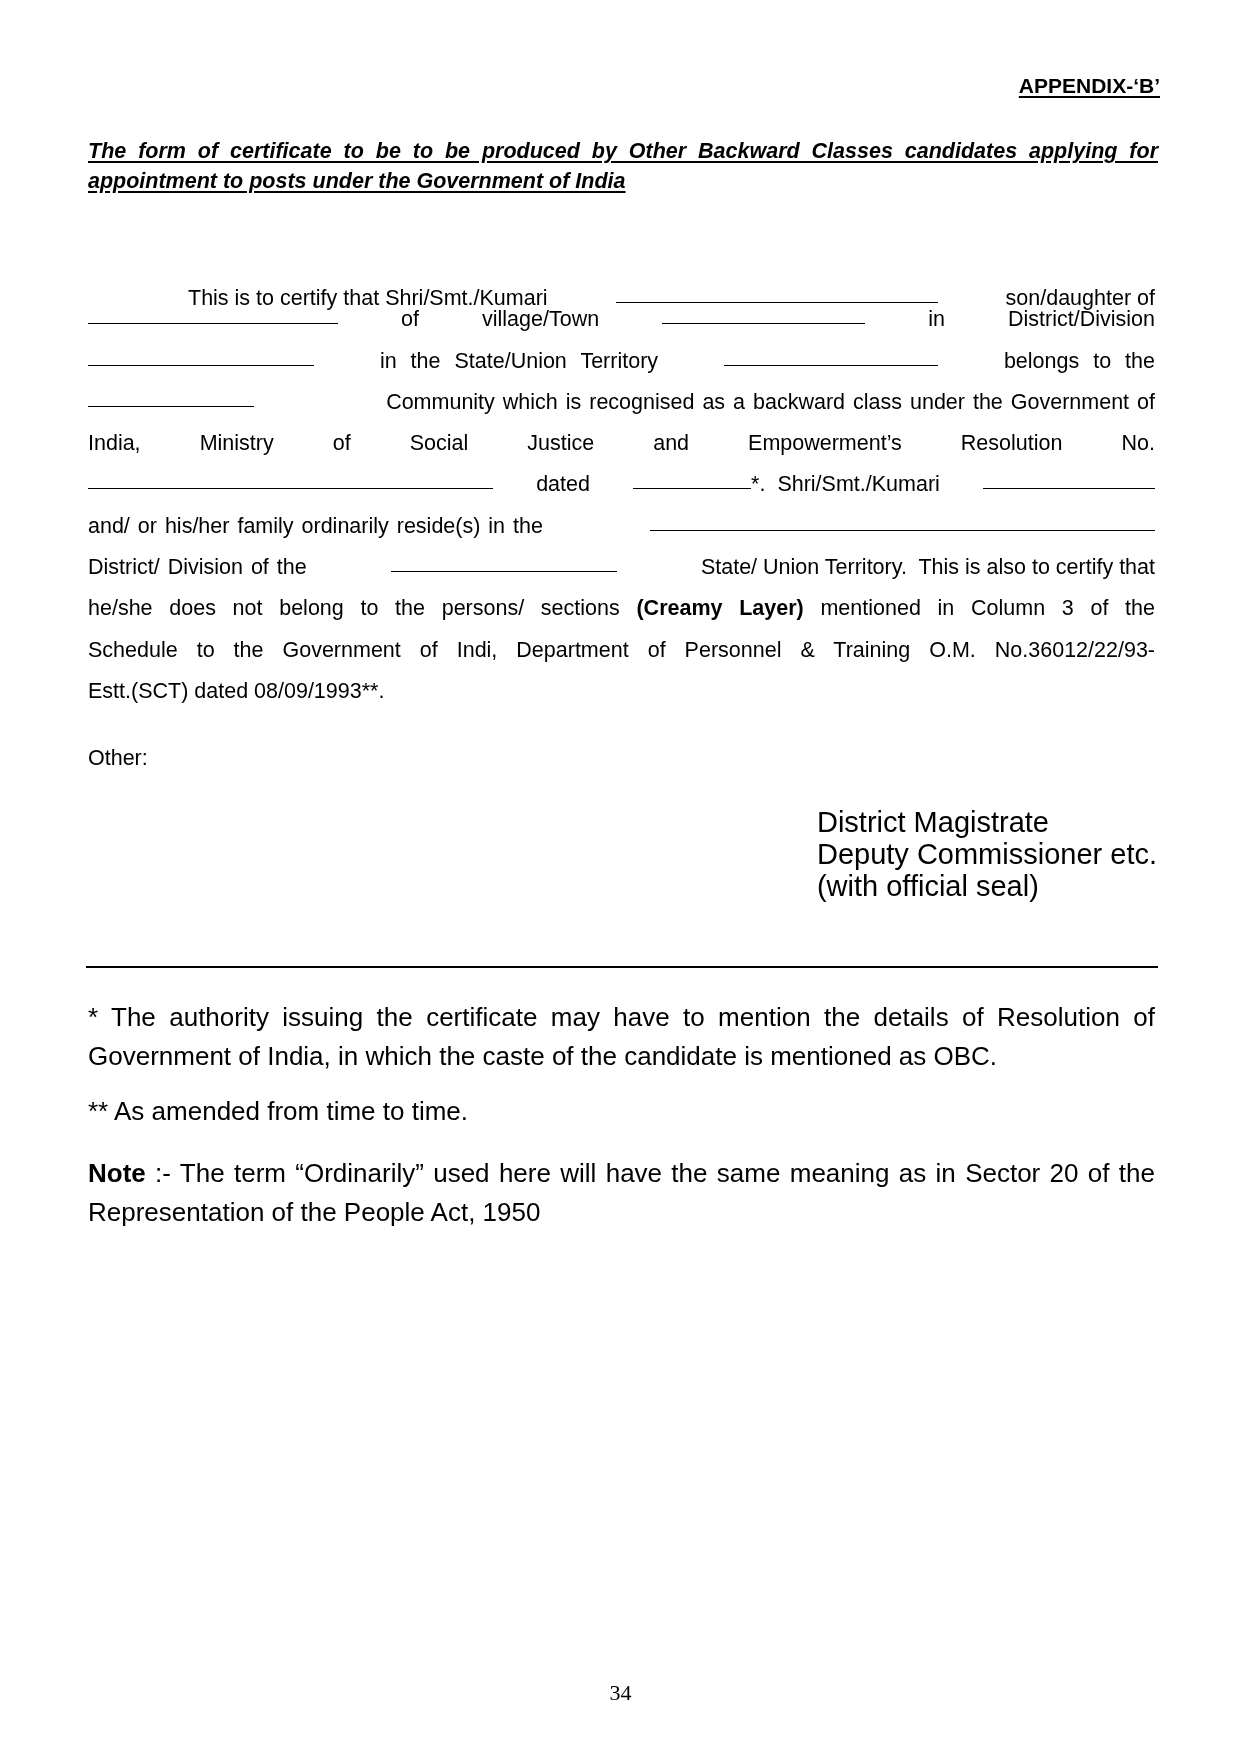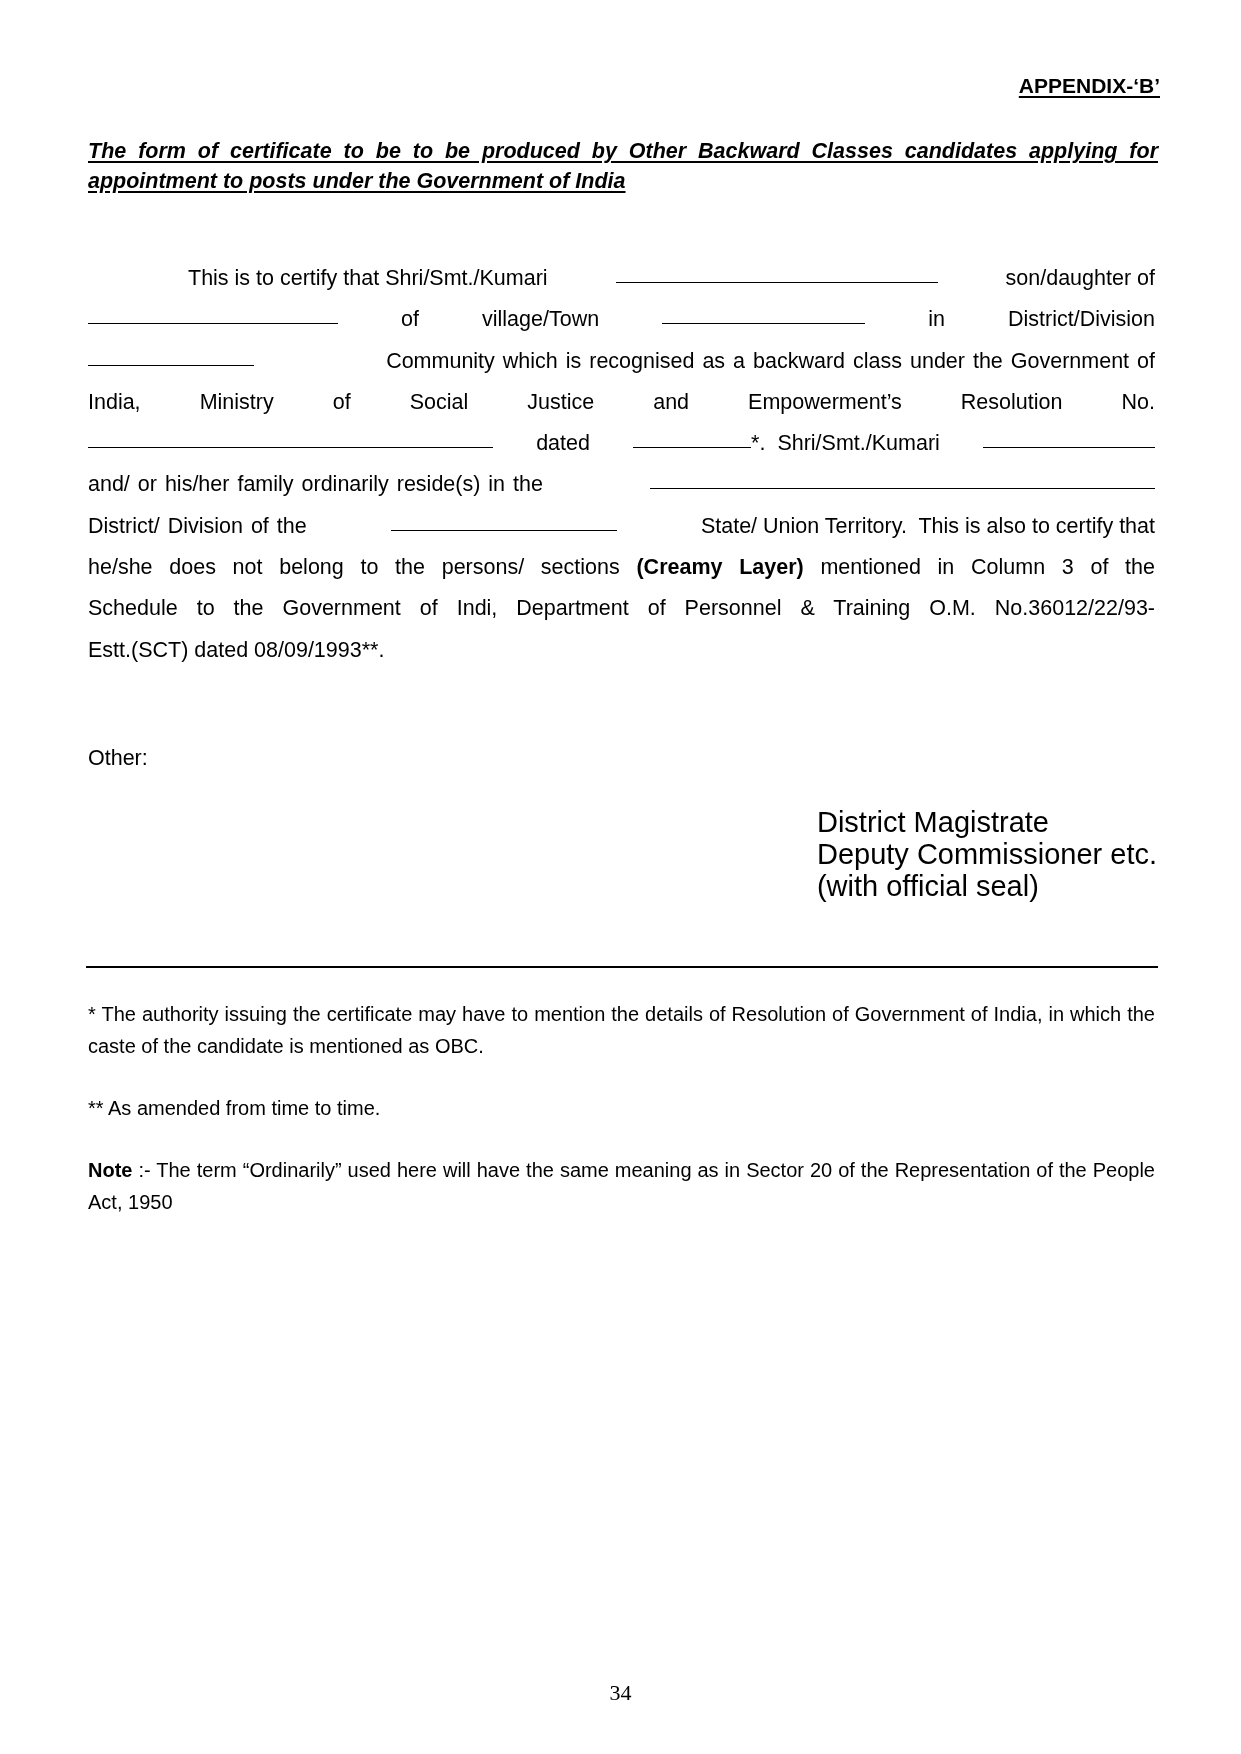--- a/index.html
+++ b/index.html
@@ -7,26 +7,26 @@
            font-family: "Liberation Sans", sans-serif; }
     .page { position: absolute; left: 0; top: 0; width: 1241px; height: 1754px; }
     .appendix { position: absolute; right: 81px; top: 74px; font-weight: bold; font-size: 21px;
                 text-decoration: underline; text-underline-offset: 3px; }
     .title { position: absolute; left: 88px; top: 136px; width: 1070px; font-weight: bold; font-style: italic;
              font-size: 21.5px; line-height: 30px; text-decoration: underline; text-underline-offset: 3px;
              text-align: justify; text-align-last: left; }
     .body { position: absolute; left: 88px; top: 258px; width: 1067px; font-size: 21.5px; line-height: 41.3px; }
     .line { display: flex; justify-content: space-between; align-items: baseline; height: 41.3px; white-space: nowrap; }
     .blank { display: inline-block; border-bottom: 1.5px solid #000; height: 1px; transform: translateY(-2px); }
-    .indent { padding-left: 100px; }
+    .indent { padding-left: 100px; margin-top: 20px; }
     .b { font-weight: bold; }
     .dated { position: absolute; left: 88px; top: 746px; font-size: 21.5px; }
     .sig { position: absolute; right: 84px; top: 806px; text-align: left; font-size: 29px; line-height: 32px; }
     .rule { position: absolute; left: 86px; top: 966px; width: 1072px; height: 0; border-top: 2px solid #000; }
-    .foot { position: absolute; left: 88px; width: 1067px; font-size: 20px; line-height: 32px; text-align: justify; }
+    .foot { position: absolute; left: 88px; width: 1067px; font-size: 26px; line-height: 39px; text-align: justify; }
     .f1 { top: 998px; }
     .f2 { top: 1092px; }
     .f3 { top: 1154px; text-align-last: left; }
     .pagenum { position: absolute; left: 0; width: 1241px; top: 1680px; text-align: center;
                font-family: "Liberation Serif", serif; font-size: 22px; }
   </style>
 </head>
 <body>
 
 <div class="page">
@@ -39,20 +39,26 @@
       <span class="blank" style="width:322px"></span>
       <span>son/daughter of</span>
     </div>
     <div class="line">
       <span class="blank" style="width:250px"></span>
       <span>of</span>
       <span>village/Town</span>
       <span class="blank" style="width:203px"></span>
       <span>in</span>
       <span>District/Division</span>
+    </div>
+    <div class="line">
+      <span class="blank" style="width:226px"></span>
+      <span style="word-spacing:8px">in the State/Union Territory</span>
+      <span class="blank" style="width:214px"></span>
+      <span style="word-spacing:8px">belongs to the</span>
     </div>
     <div class="line">
       <span class="blank" style="width:166px"></span>
       <span style="word-spacing:2px">Community which is recognised as a backward class under the Government of</span>
     </div>
     <div class="line">
       <span>India,</span>
       <span>Ministry</span>
       <span>of</span>
       <span>Social</span>

